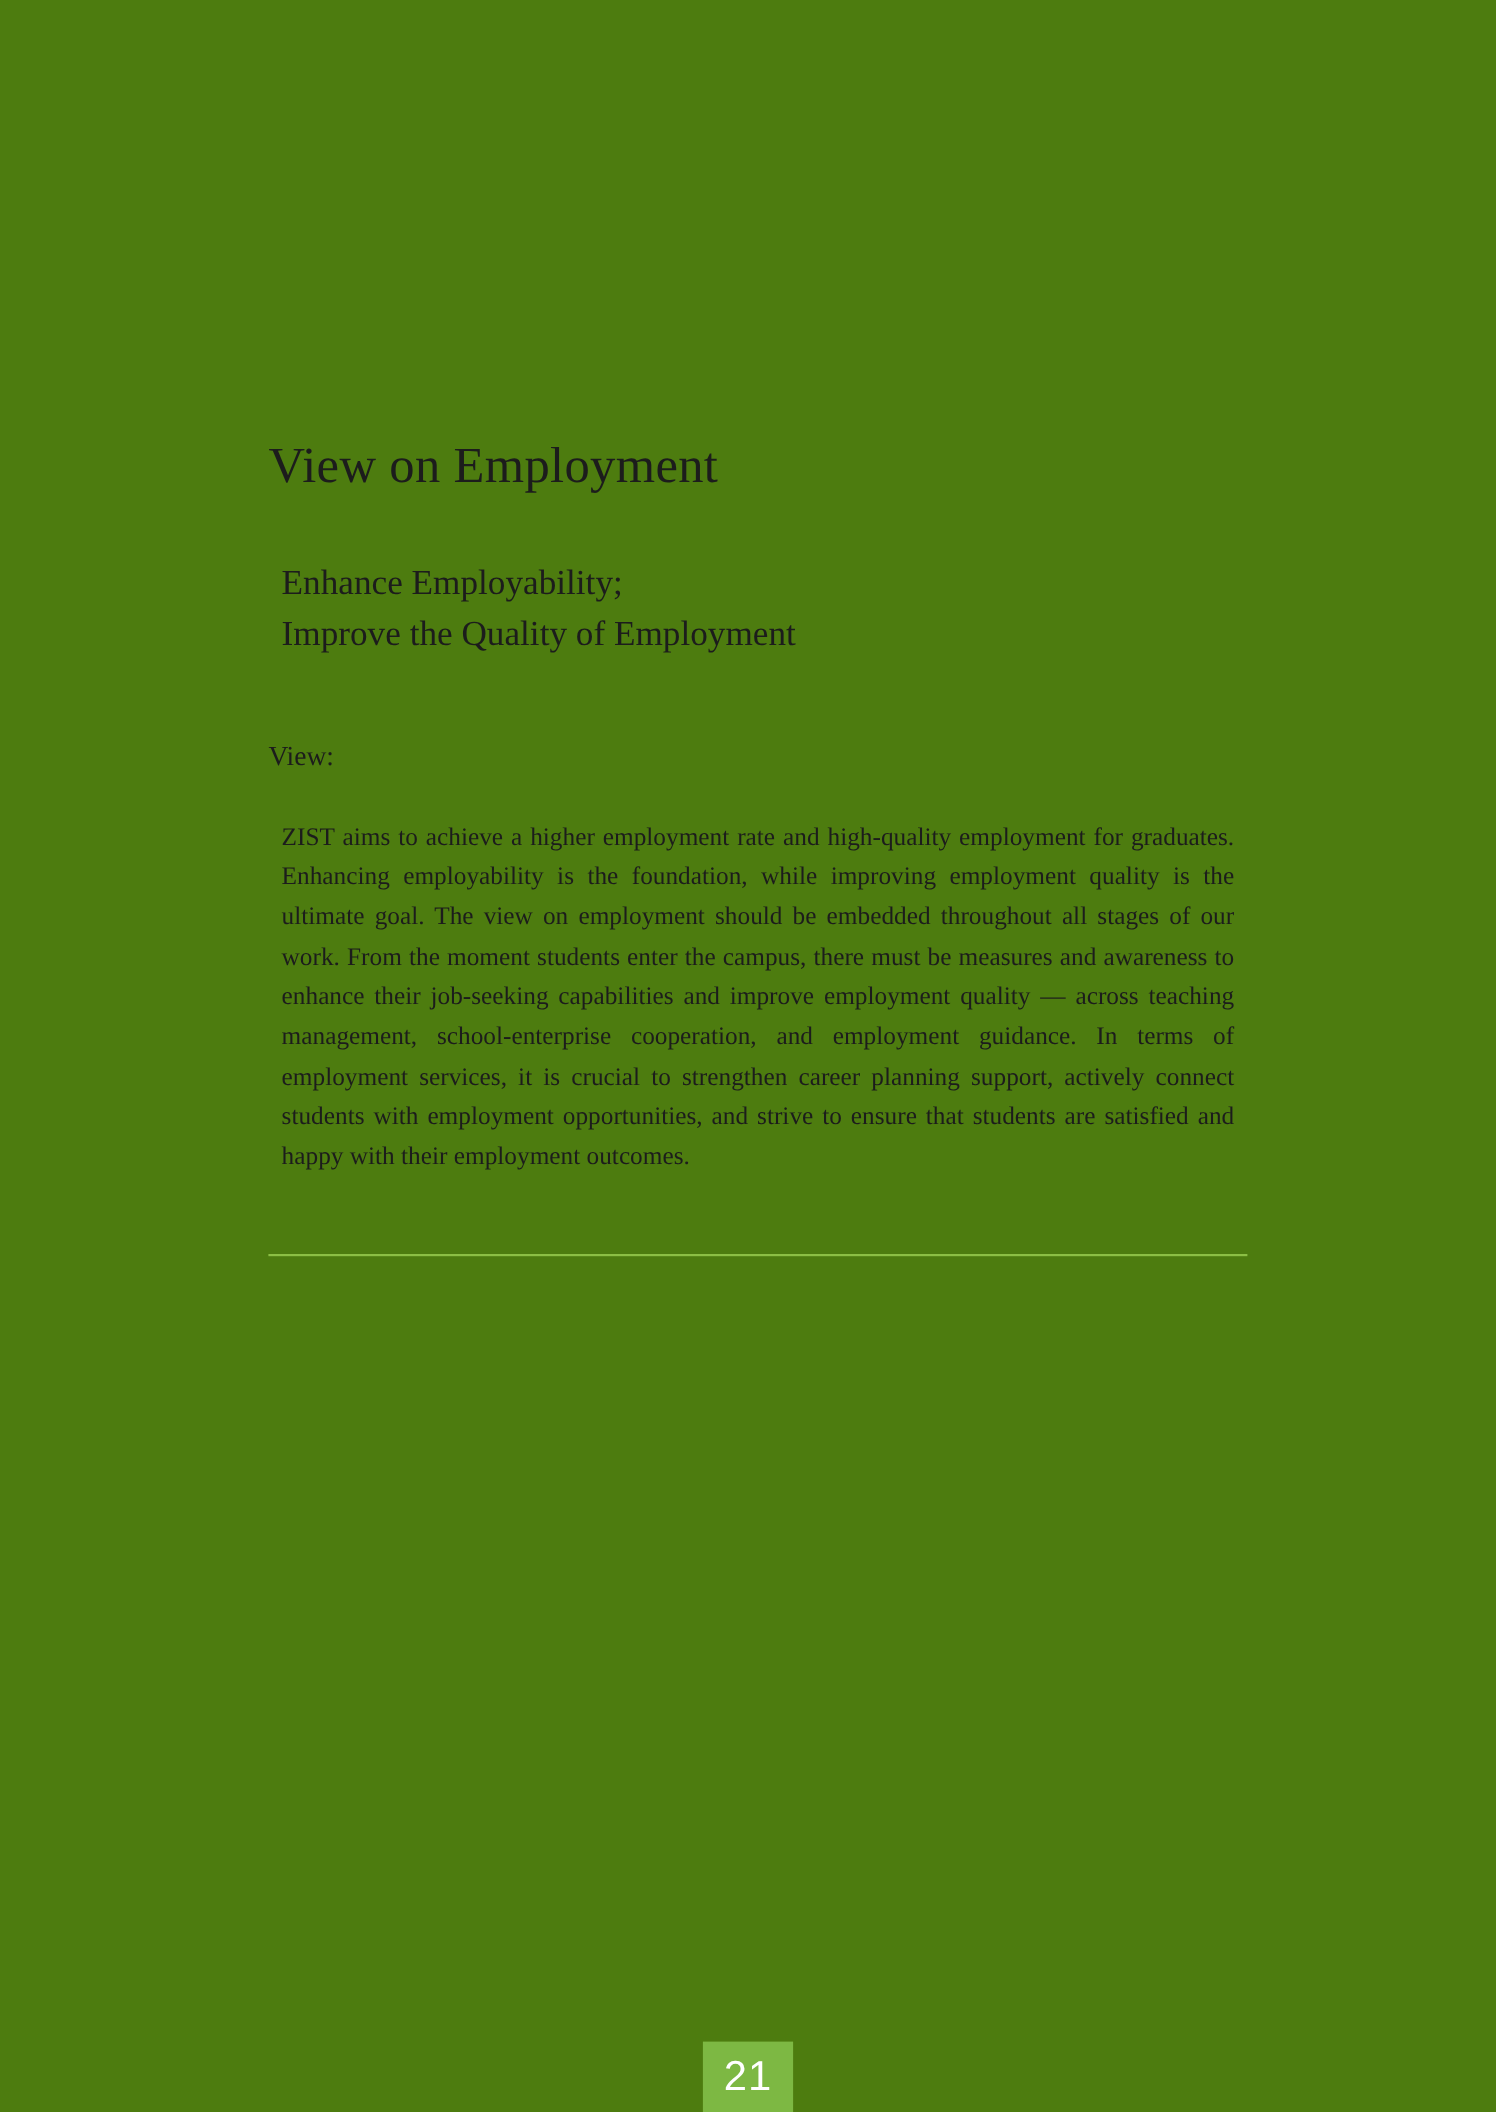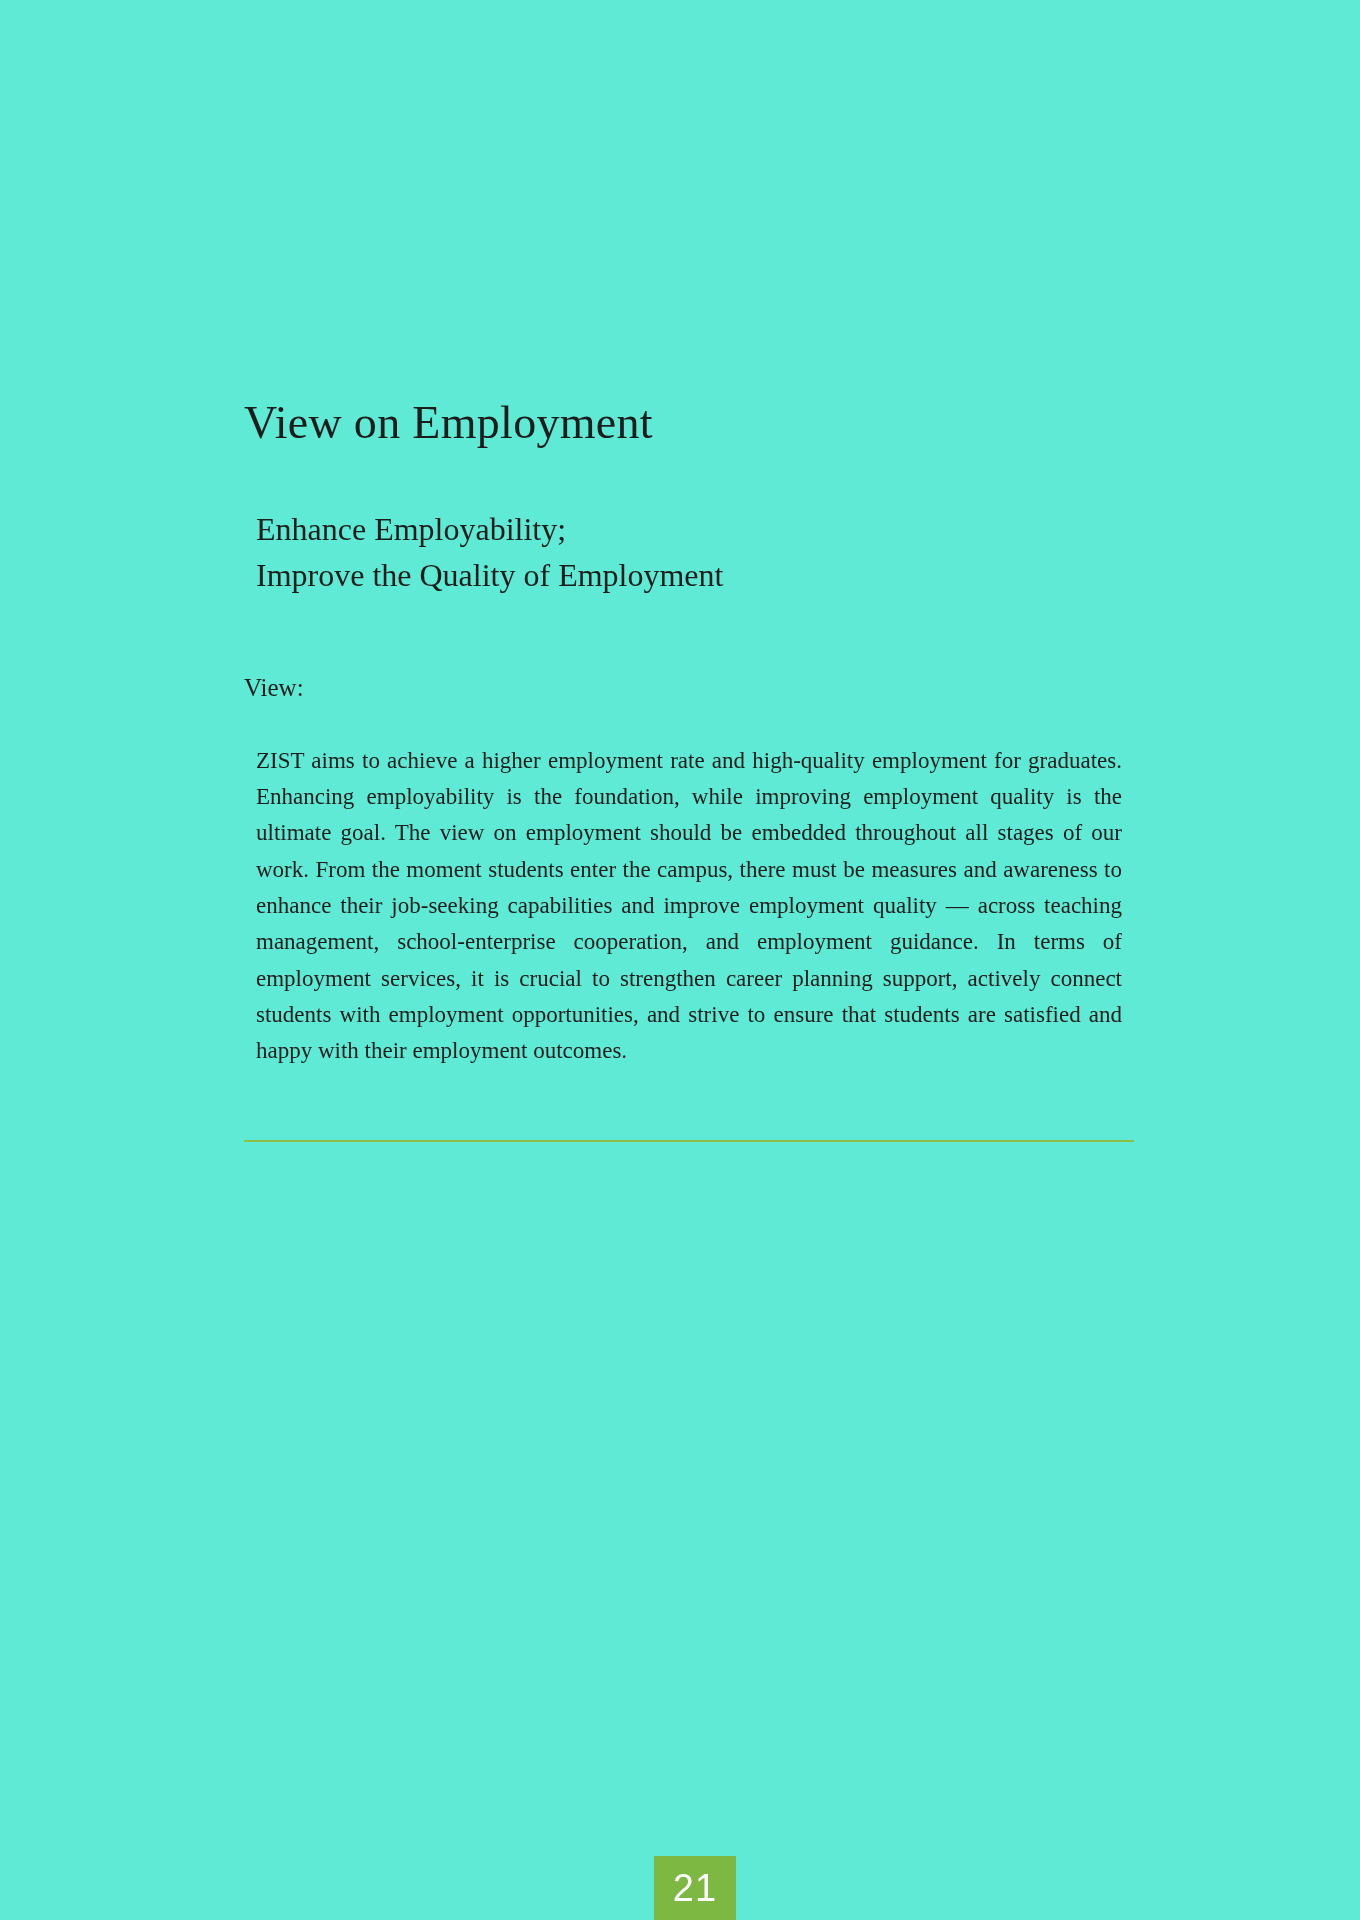--- a/index.html
+++ b/index.html
@@ -14,21 +14,21 @@
     font-family: "Liberation Serif", serif;
     color: #1a1a1a;
     overflow: hidden;
   }
   .page {
     position: absolute;
     left: 0;
     top: 0;
     width: 1360px;
     height: 1920px;
-    background: #5eead4;
+    background: #4d7c0f;
   }
   .content {
     position: absolute;
     left: 244px;
     top: 0;
     width: 890px;
   }
   .page-title {
     font-family: "Liberation Serif", serif;
     font-size: 46px;
@@ -77,21 +77,21 @@
     padding-top: 26px;
   }
   .divider {
     margin-top: 70px;
     width: 890px;
     height: 0;
     border-top: 2px solid #8cbf45;
   }
   .footer {
     position: absolute;
-    left: 15px;
+    left: 0;
     bottom: 0;
     width: 1102px;
     height: 64px;
   }
   .page-number-box {
     position: absolute;
     left: 639px;
     bottom: 0;
     width: 82px;
     height: 64px;

